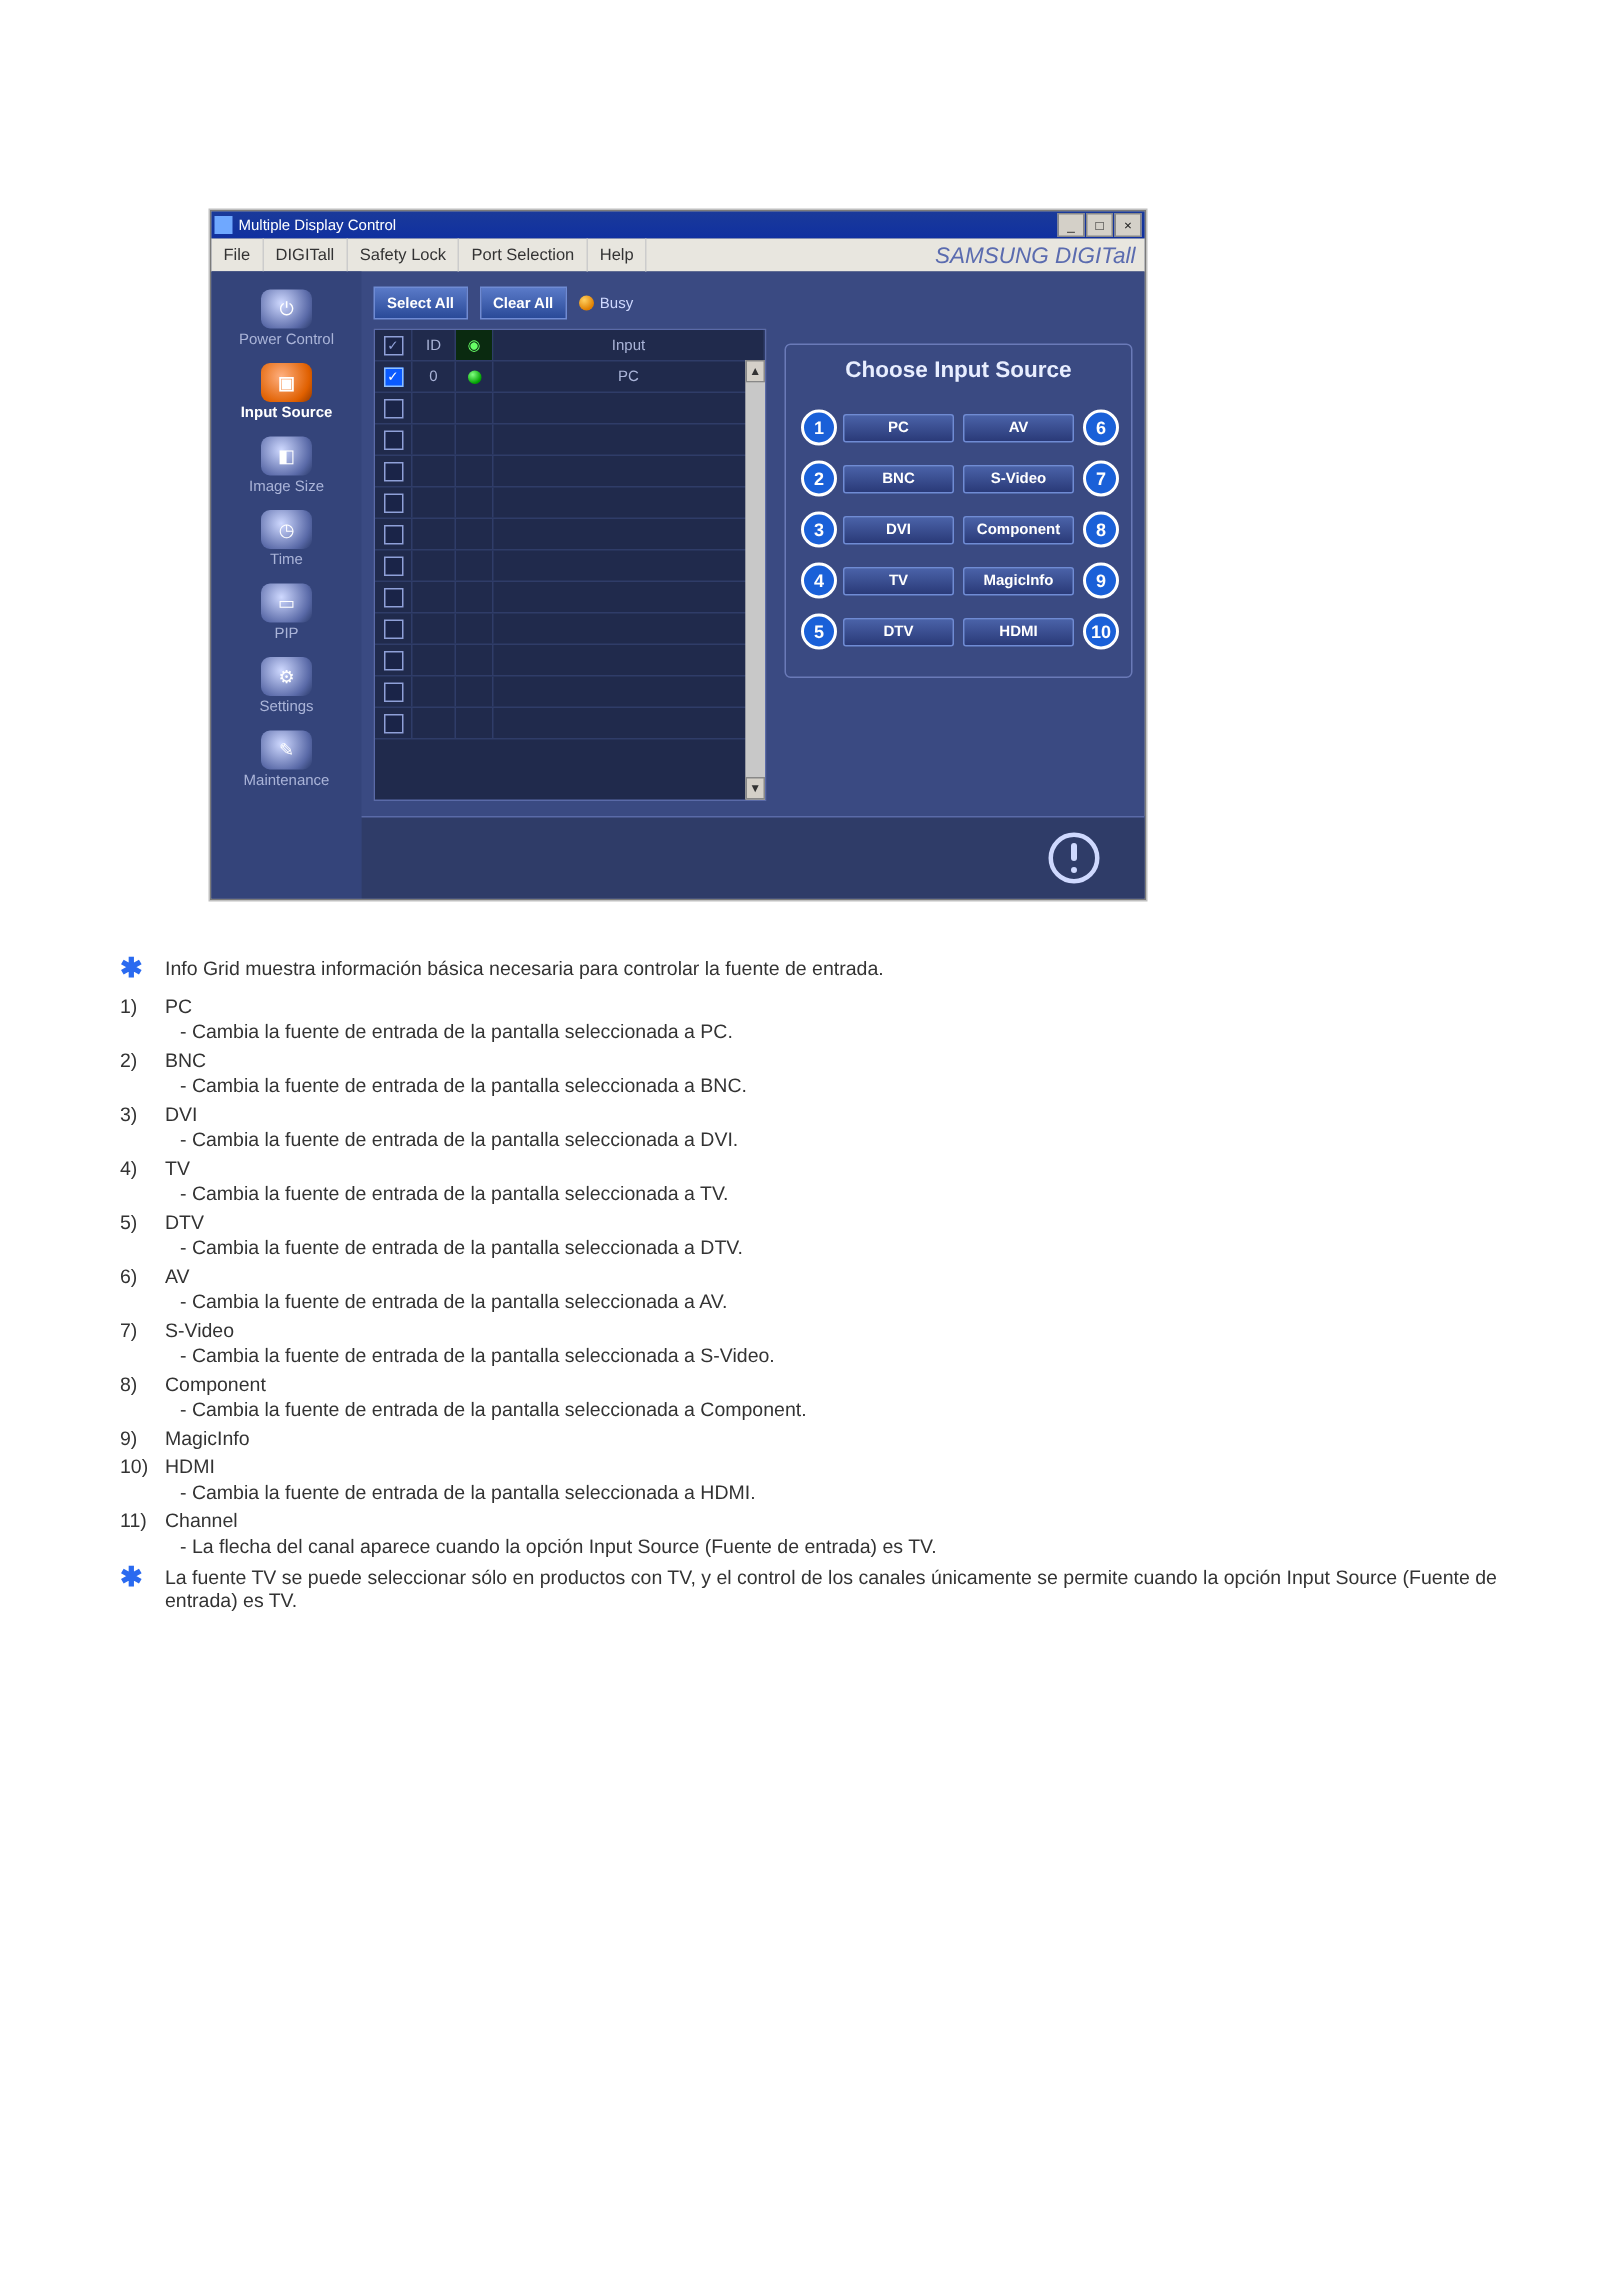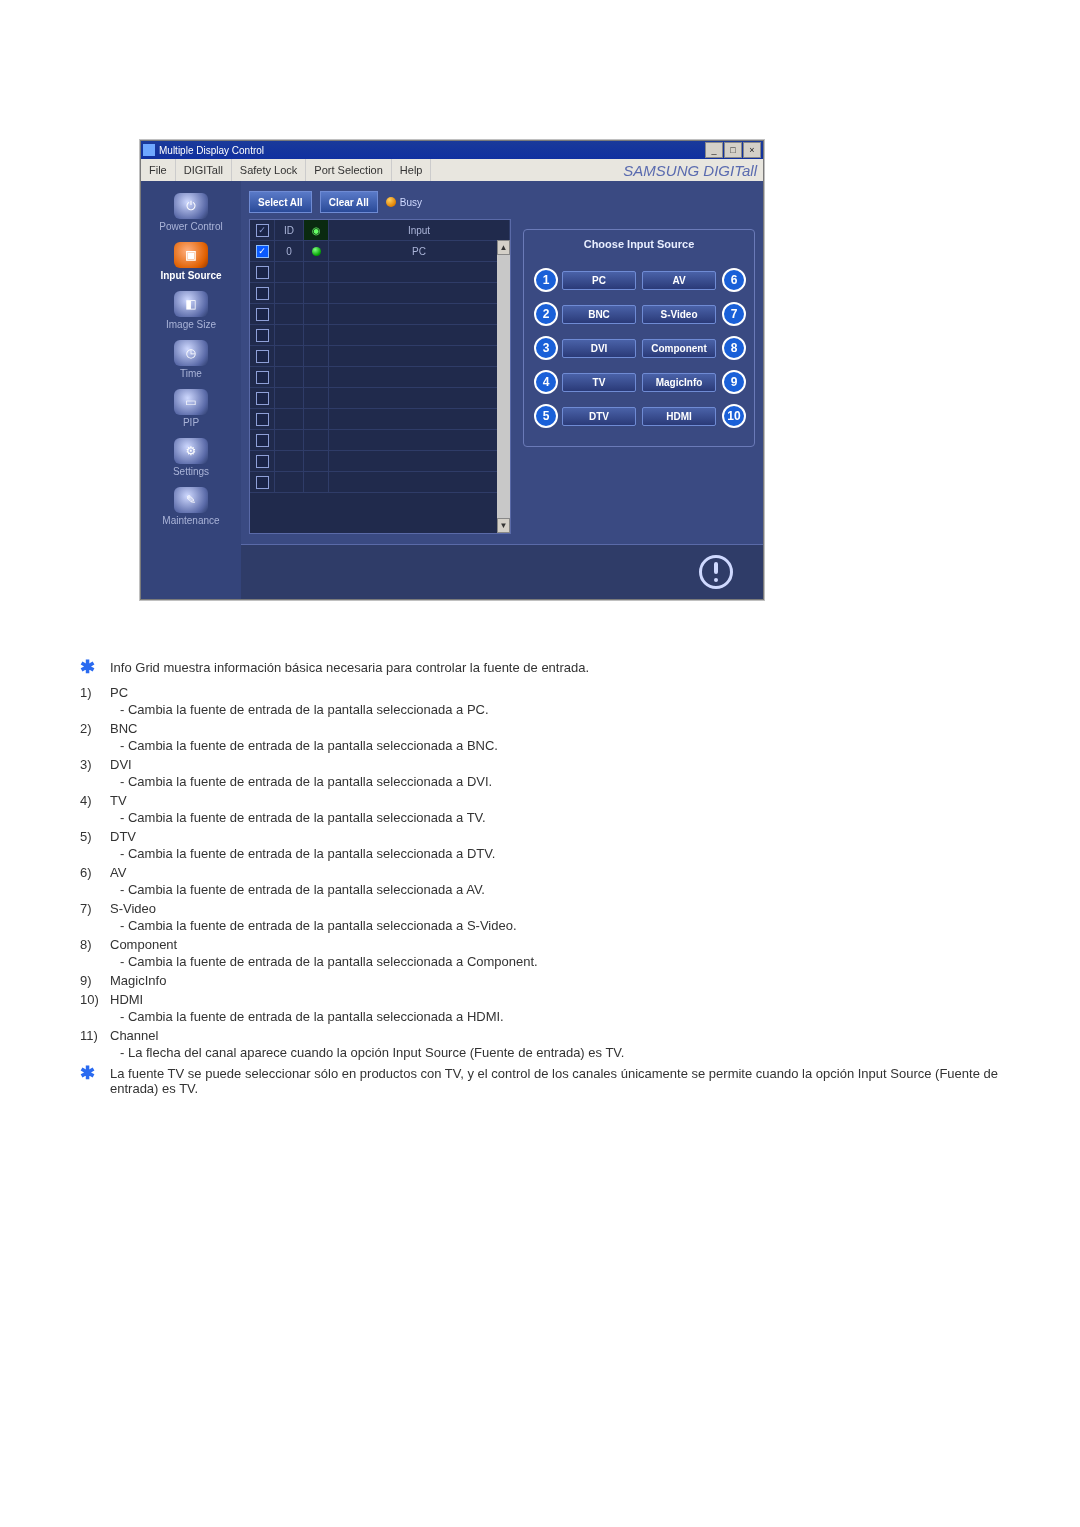--- a/index.html
+++ b/index.html
@@ -10,21 +10,21 @@
     font-size: 13px;
     color: #333;
     width: 1080px;
   }
   .page {
     padding: 60px 80px 60px 80px;
   }
   
   .app-window {
     width: 622px;
-    margin: 80px 0 60px 60px;
+    margin: 80px 0 38px 60px;
     border: 1px solid #7a7a7a;
     background: linear-gradient(#2b3b6b 0%, #24305c 100%);
     box-shadow: 0 0 0 1px #c0c0c0;
     position: relative;
   }
   .titlebar {
     height: 18px;
     background: linear-gradient(#1a3a9a, #1030a0);
     color: #fff;
     display: flex;
@@ -176,21 +176,21 @@
   .sb-track { flex:1; background:#c8c8c8;}
   
   .panel-wrap { flex:1; padding: 10px 0 0 6px; }
   .panel {
     border:1px solid #6a7ab8;
     border-radius:4px;
     padding: 8px 10px 18px;
     color:#fff;
   }
   .panel-title {
-    text-align:center; font-size:11px; font-weight:bold;
+    text-align:center; font-size:15px; font-weight:bold;
     color:#e8eeff; margin-bottom:18px;
   }
   .panel-grid {
     display:grid;
     grid-template-columns: 22px 1fr 1fr 22px;
     column-gap: 6px;
     row-gap: 10px;
     align-items:center;
   }
   .num-bub {

